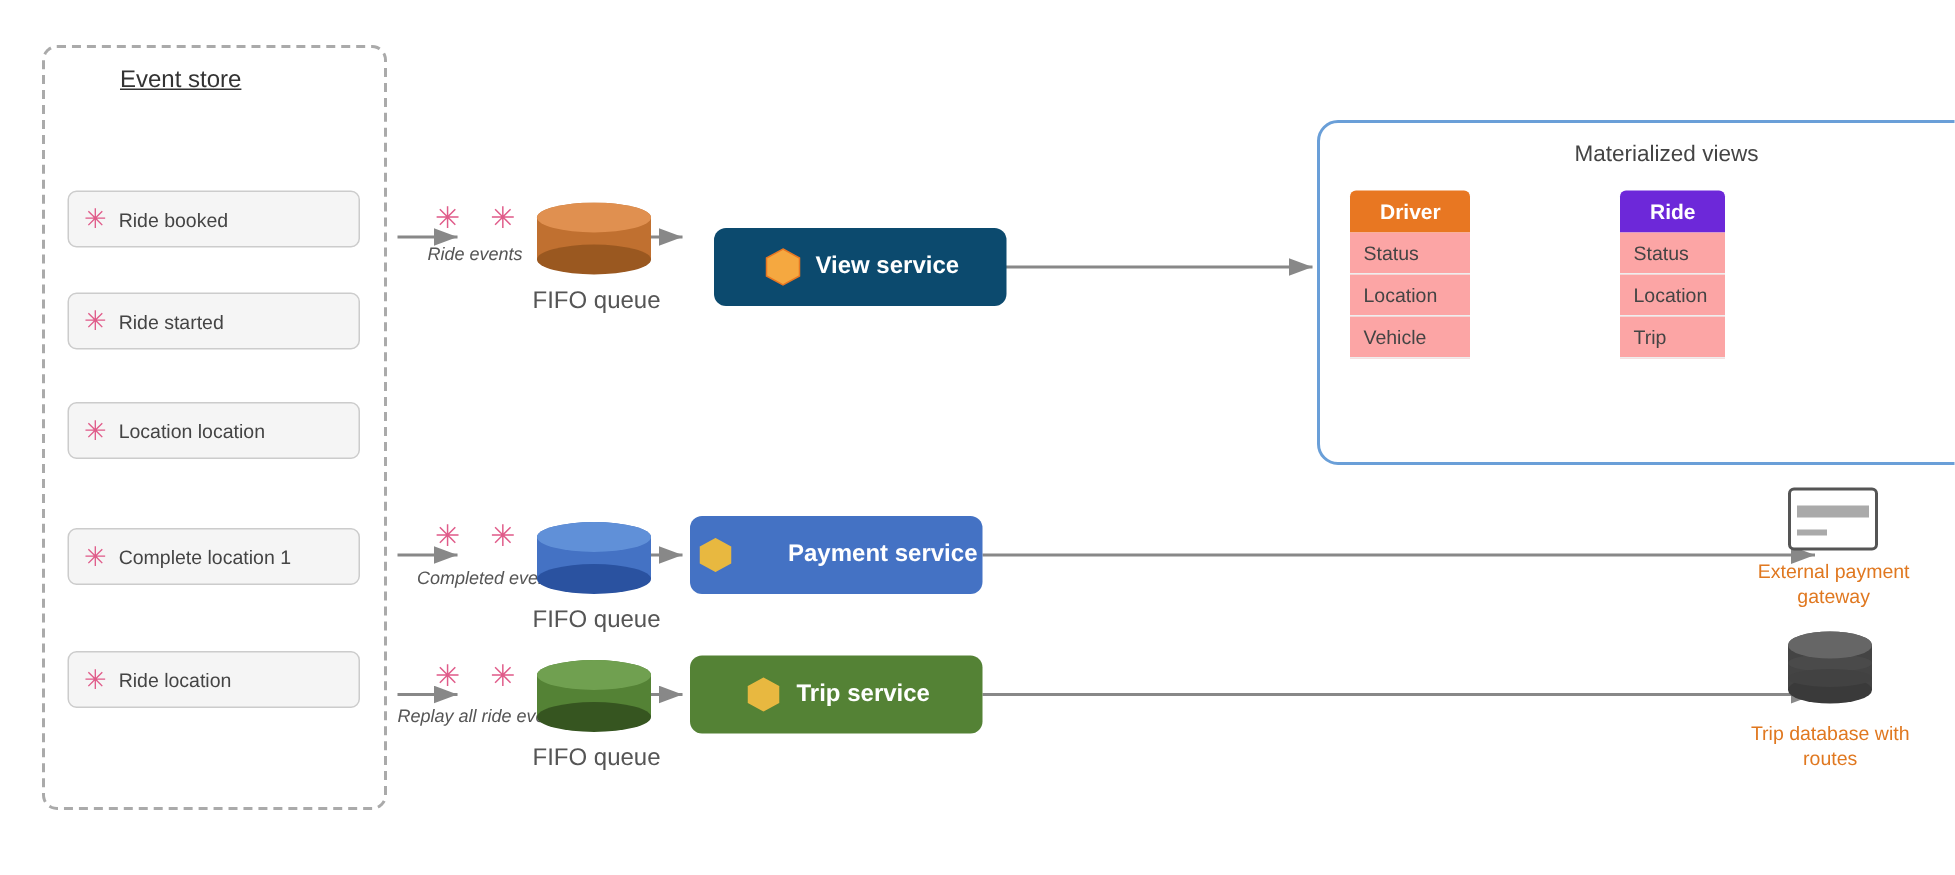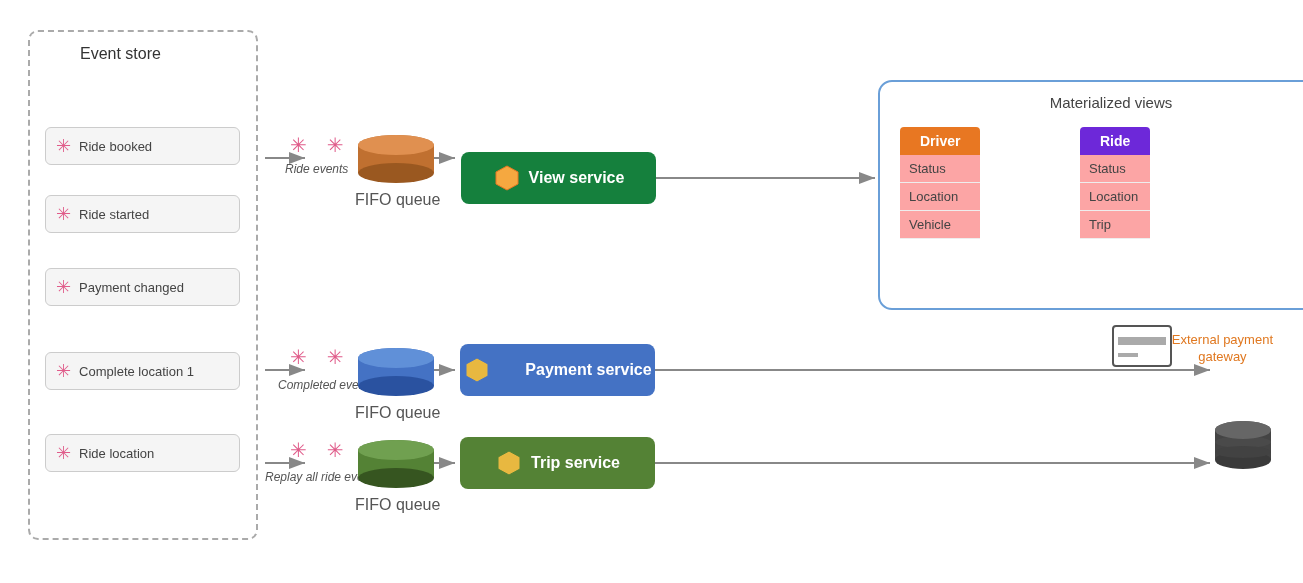--- a/index.html
+++ b/index.html
@@ -29,20 +29,21 @@
       border-radius: 10px;
     }
 
     .event-store-title {
       position: absolute;
       left: 80px;
       top: 45px;
       font-size: 16px;
       color: #333;
       font-weight: normal;
+      text-decoration: underline;
     }
 
     
     .event-item {
       position: absolute;
       left: 45px;
       width: 195px;
       height: 38px;
       border: 1px solid #ccc;
       border-radius: 6px;
@@ -149,21 +150,21 @@
     .mat-table tr:first-child td {
       border-top: none;
     }
 
     
     .ext-payment {
       position: absolute;
       right: 30px;
       top: 325px;
       display: flex;
-      flex-direction: row;
+      flex-direction: column;
       align-items: center;
     }
 
     .payment-card-icon {
       width: 60px;
       height: 42px;
       border: 2px solid #555;
       border-radius: 4px;
       background: #fff;
       position: relative;
@@ -270,21 +271,21 @@
   <div class="event-item" style="top: 127px;">
     <span class="sun-icon">✳</span>
     <span>Ride booked</span>
   </div>
   <div class="event-item" style="top: 195px;">
     <span class="sun-icon">✳</span>
     <span>Ride started</span>
   </div>
   <div class="event-item" style="top: 268px;">
     <span class="sun-icon">✳</span>
-    <span>Payment changed</span>
+    <span>Location location</span>
   </div>
   <div class="event-item" style="top: 352px;">
     <span class="sun-icon">✳</span>
     <span>Complete location 1</span>
   </div>
   <div class="event-item" style="top: 434px;">
     <span class="sun-icon">✳</span>
     <span>Ride location</span>
   </div>
 
@@ -297,21 +298,21 @@
   <div style="position:absolute; top: 135px; left: 355px;">
     <svg width="82" height="50">
       <ellipse cx="41" cy="10" rx="38" ry="10" fill="#c07030"></ellipse>
       <rect x="3" y="10" width="76" height="28" fill="#c07030"></rect>
       <ellipse cx="41" cy="38" rx="38" ry="10" fill="#9a5820"></ellipse>
       <ellipse cx="41" cy="10" rx="38" ry="10" fill="#e09050"></ellipse>
     </svg>
     <div class="fifo-label">FIFO queue</div>
   </div>
 
-  <div class="service-box" style="left: 461px; top: 152px; background: #15803d;">
+  <div class="service-box" style="left: 476px; top: 152px; background: #0c4a6e;">
     <svg width="28" height="28" viewBox="0 0 28 28" style="margin-right:8px;">
       <polygon points="14,2 25,8 25,20 14,26 3,20 3,8" fill="#f5a840" stroke="#e87722" stroke-width="1"></polygon>
     </svg>
     <span>View service</span>
   </div>
 
   <div class="event-icons" style="top: 345px; left: 290px;">
     <span class="event-icon-sun">✳</span>
     <span class="event-icon-sun">✳</span>
   </div>
@@ -408,15 +409,16 @@
     <div class="db-icon">
       <svg width="60" height="55" viewBox="0 0 60 55">
         <ellipse cx="30" cy="10" rx="28" ry="9" fill="#555"></ellipse>
         <rect x="2" y="10" width="56" height="30" fill="#444"></rect>
         <ellipse cx="30" cy="40" rx="28" ry="9" fill="#3a3a3a"></ellipse>
         <ellipse cx="30" cy="22" rx="28" ry="6" fill="#4a4a4a"></ellipse>
         <ellipse cx="30" cy="32" rx="28" ry="6" fill="#424242"></ellipse>
         <ellipse cx="30" cy="10" rx="28" ry="9" fill="#666"></ellipse>
       </svg>
     </div>
+    <div class="db-label">Trip database with<br>routes</div>
   </div>
 
 </div>
 
 </body></html>

